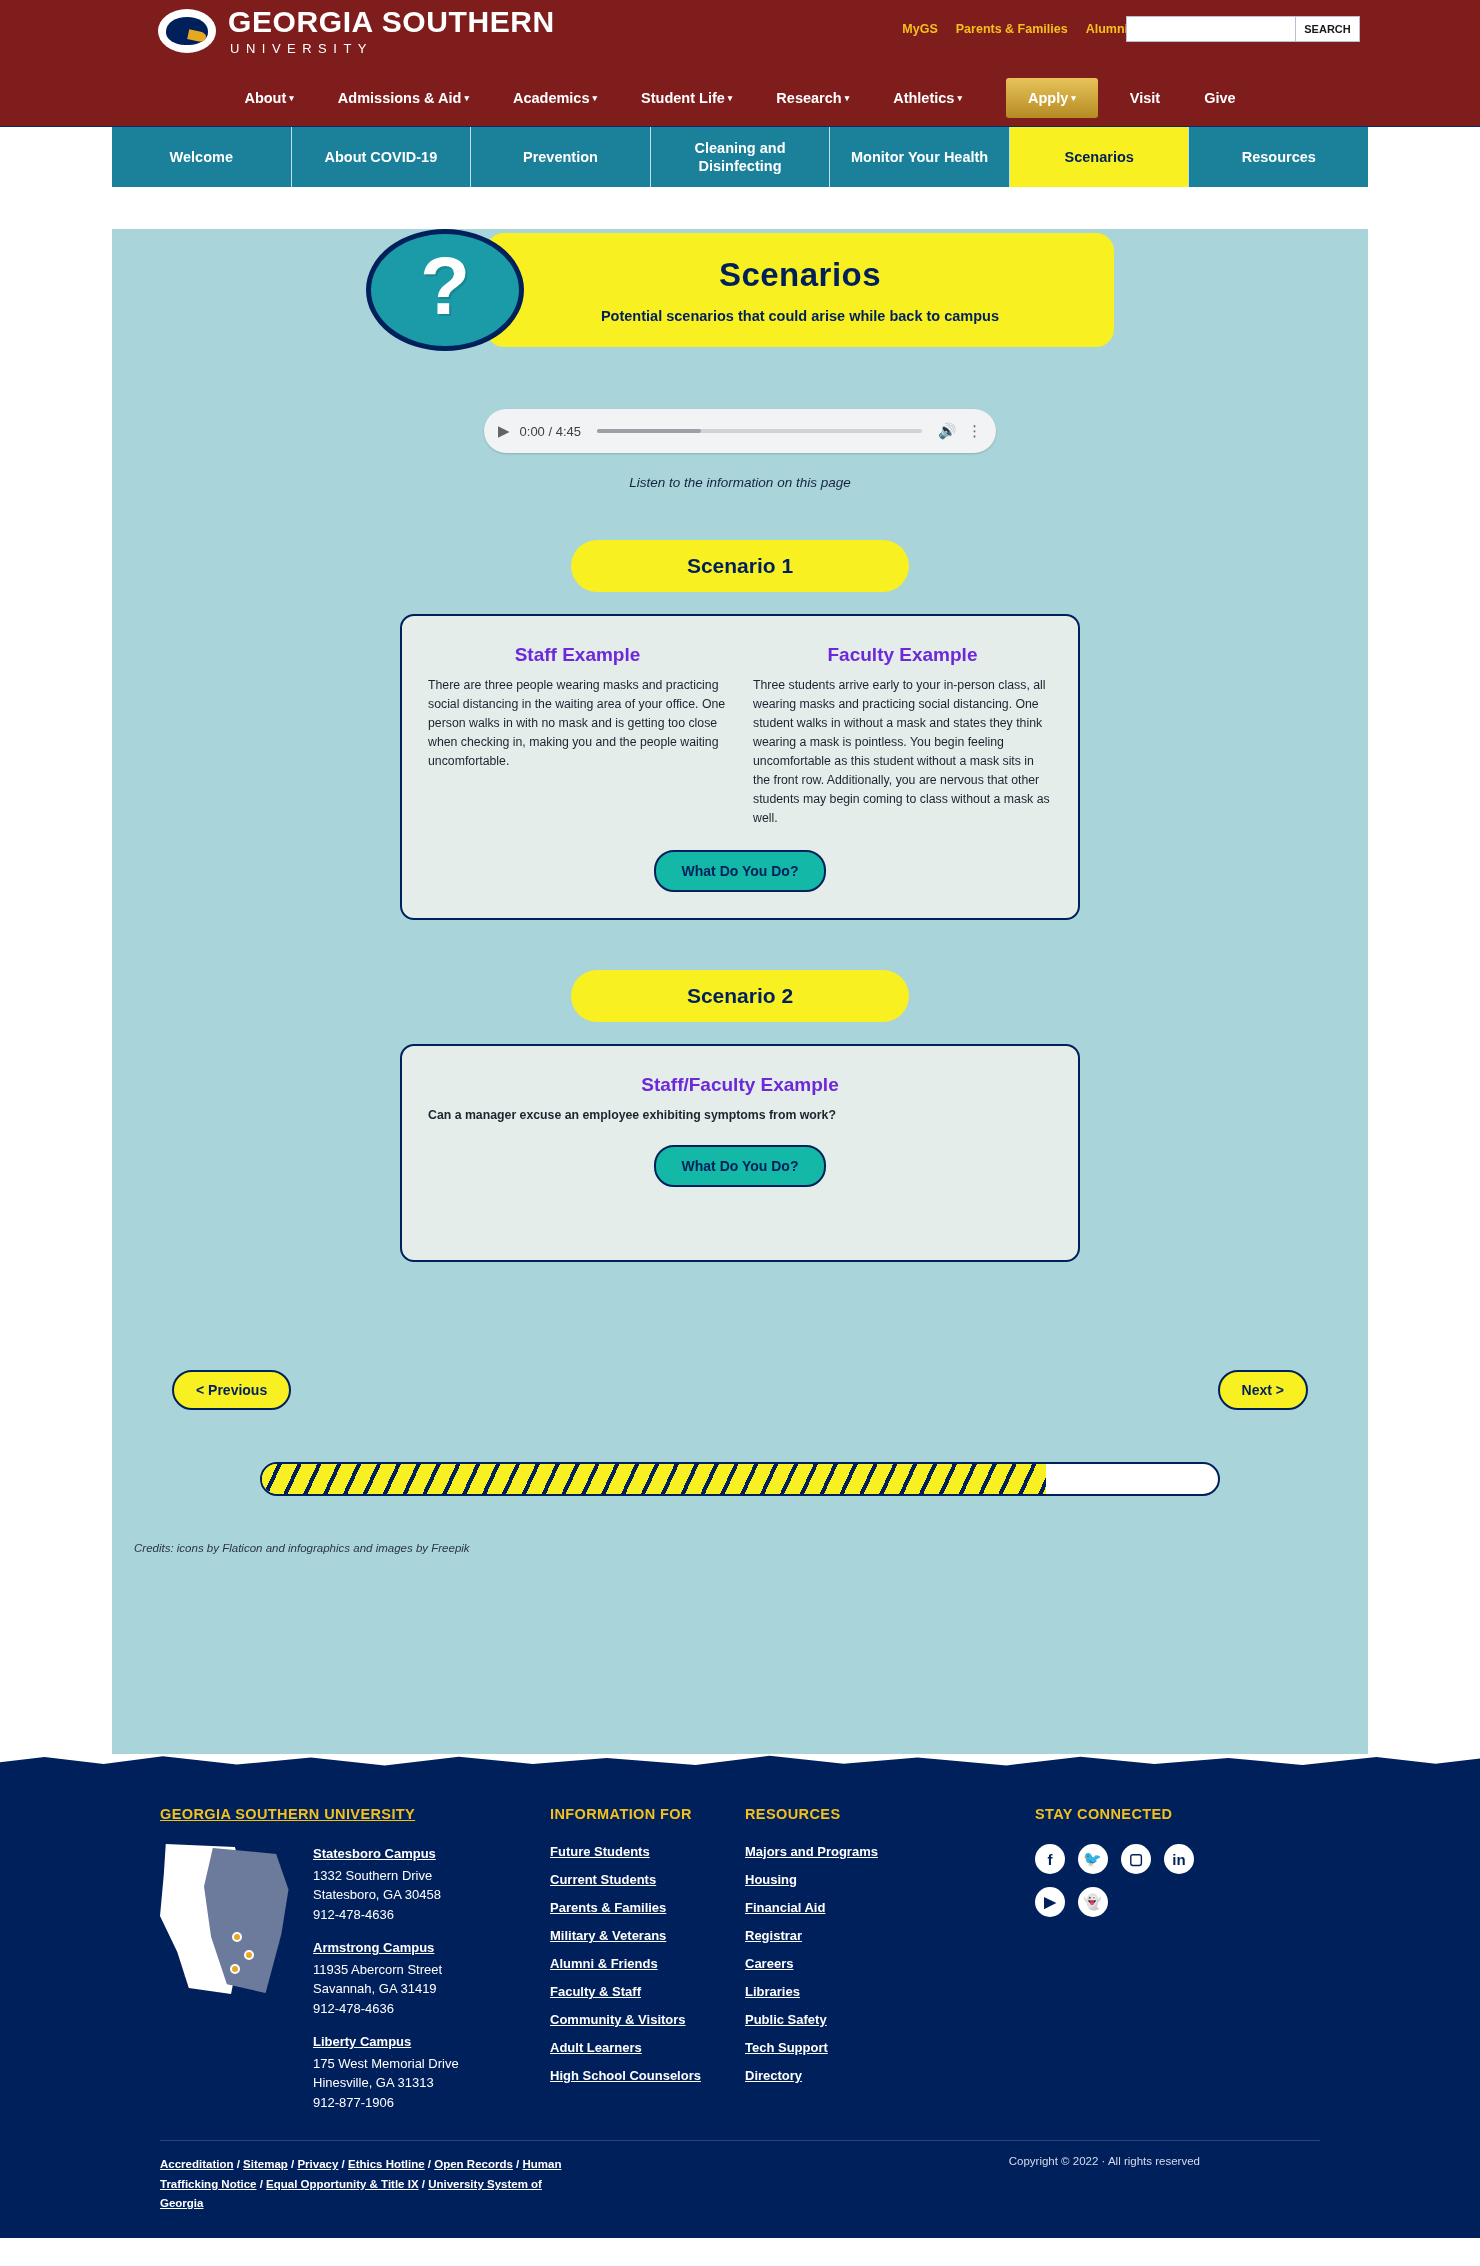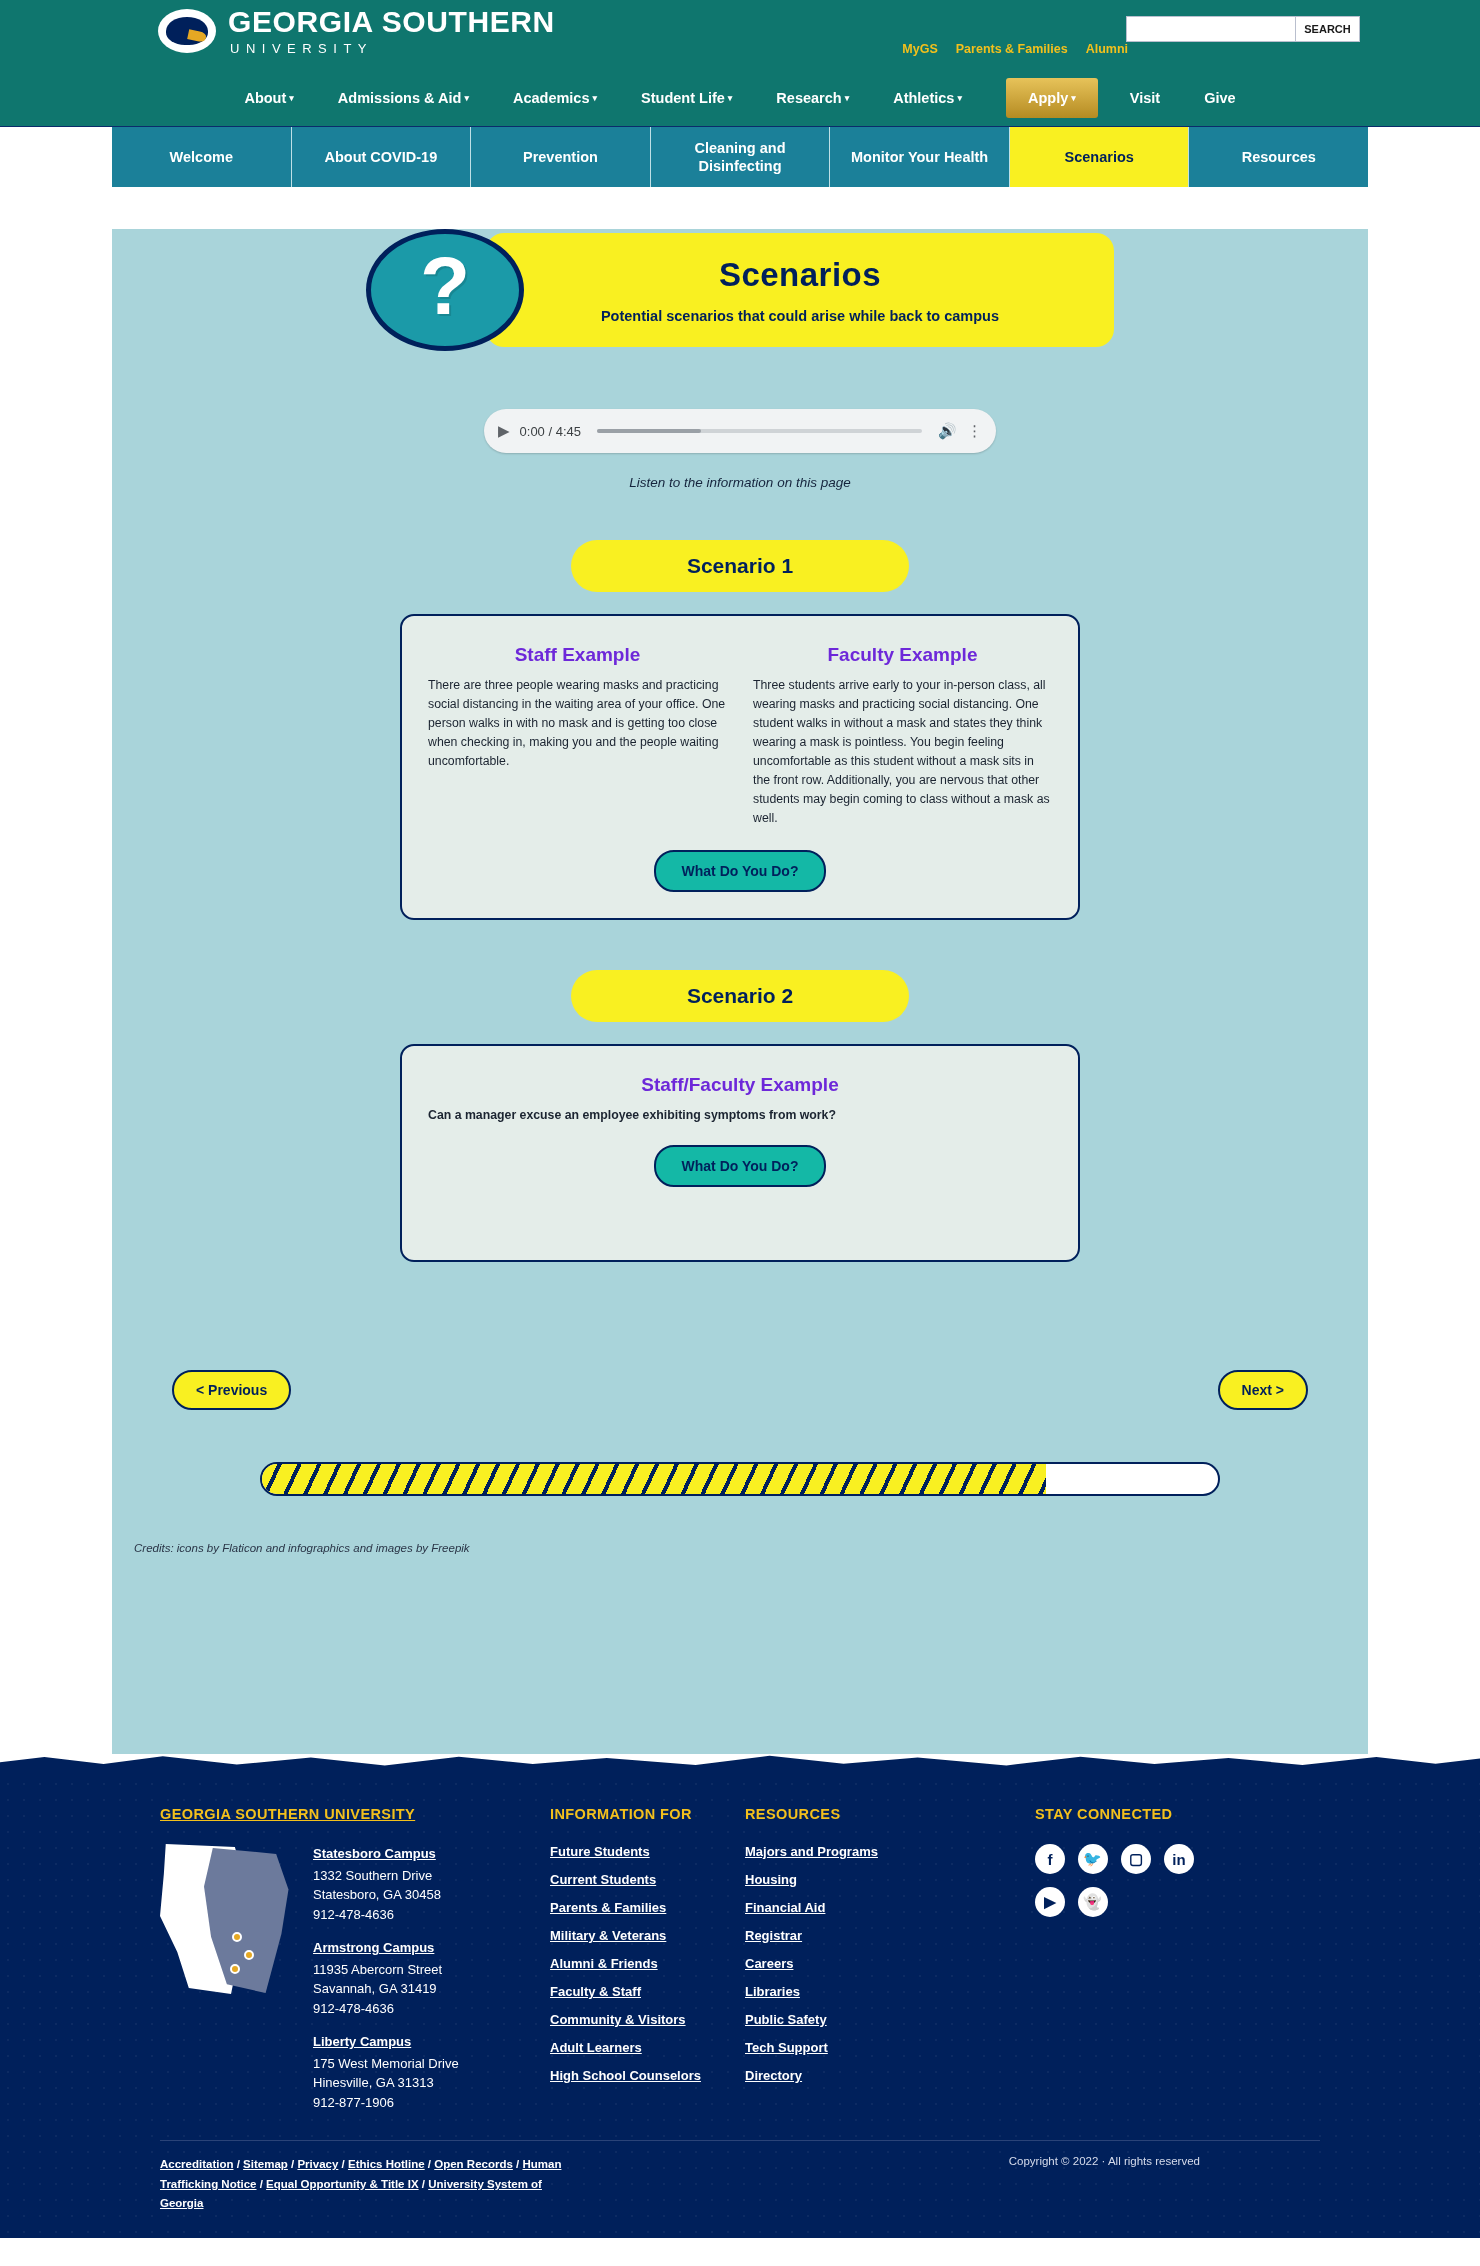--- a/index.html
+++ b/index.html
@@ -5,21 +5,21 @@
   * { box-sizing: border-box; margin: 0; padding: 0; }
   html, body {
     width: 1480px;
     background: #fff;
     font-family: "Liberation Sans", sans-serif;
   }
   body { width: 1480px; min-height: 2266px; position: relative; overflow-x: hidden; }
 
   
   .topbar {
-    background: #0f766e;
+    background: #7f1d1d;
     height: 127px;
     position: relative;
     border-bottom: 1px solid #0a2c6b;
   }
   .logo-wrap {
     position: absolute;
     left: 158px; top: 7px;
     display: flex; align-items: center; gap: 12px;
   }
   .logo-mark {
@@ -44,21 +44,21 @@
   }
   .logo-text { color: #fff; line-height: 1; }
   .logo-text .l1 { font-size: 30px; font-weight: bold; letter-spacing: .6px; }
   .logo-text .l2 { font-size: 13px; letter-spacing: 6.5px; margin-top: 5px; padding-left: 2px; }
 
   .util-links {
     position: absolute; right: 352px; top: 22px;
     display: flex; gap: 18px;
     font-size: 12.5px; font-weight: bold;
   }
-  .util-links a { color: #F3C01C; text-decoration: none; margin-top: 20px; }
+  .util-links a { color: #F3C01C; text-decoration: none; }
   .search-wrap {
     position: absolute; right: 120px; top: 16px;
     display: flex;
   }
   .search-input {
     width: 170px; height: 26px;
     border: 1px solid #b9bfce; background: #fff;
     font-size: 12px; padding: 0 6px;
   }
   .search-btn {

